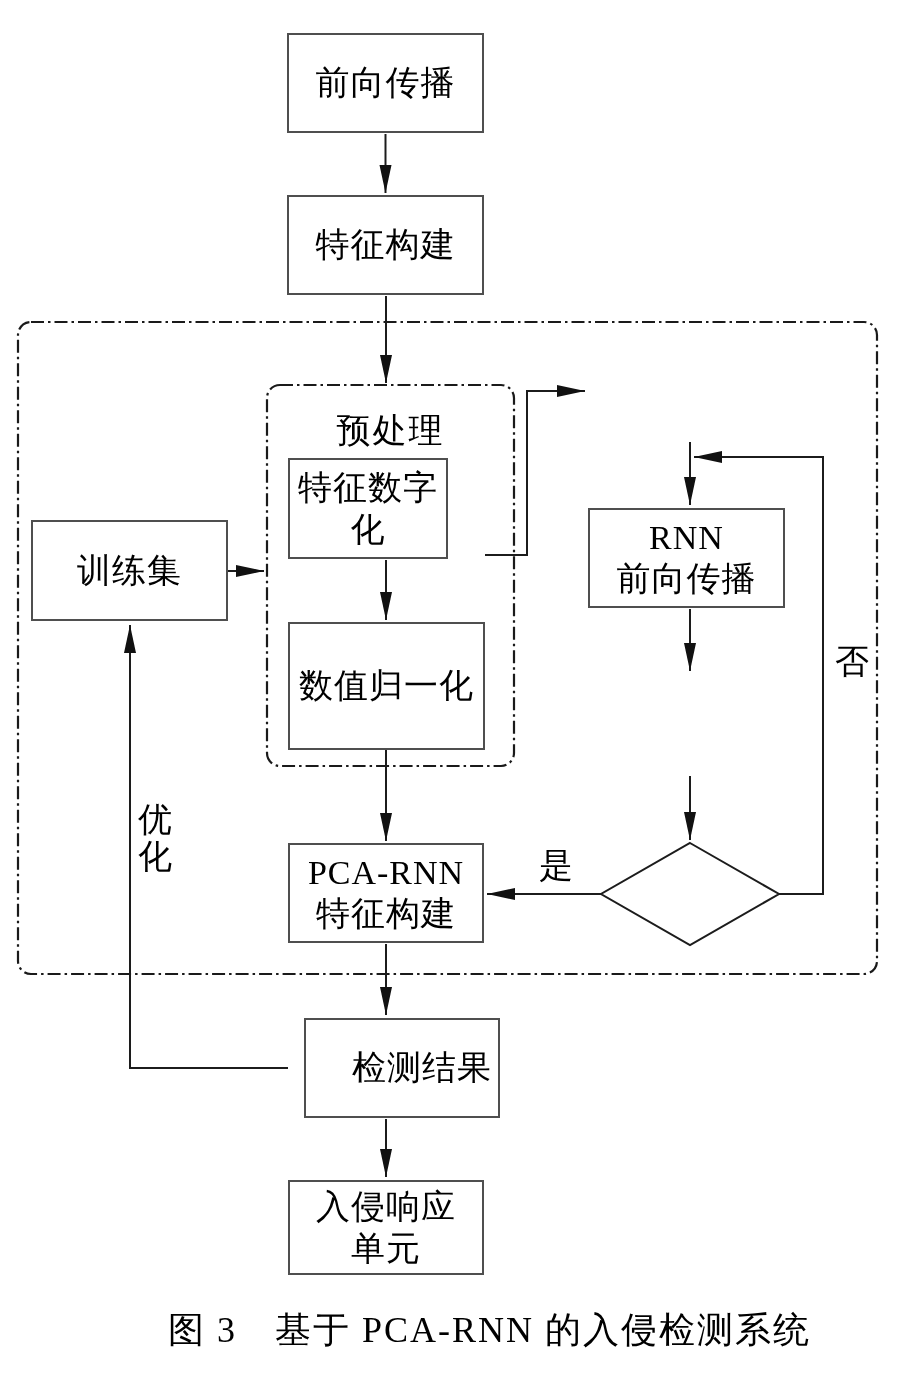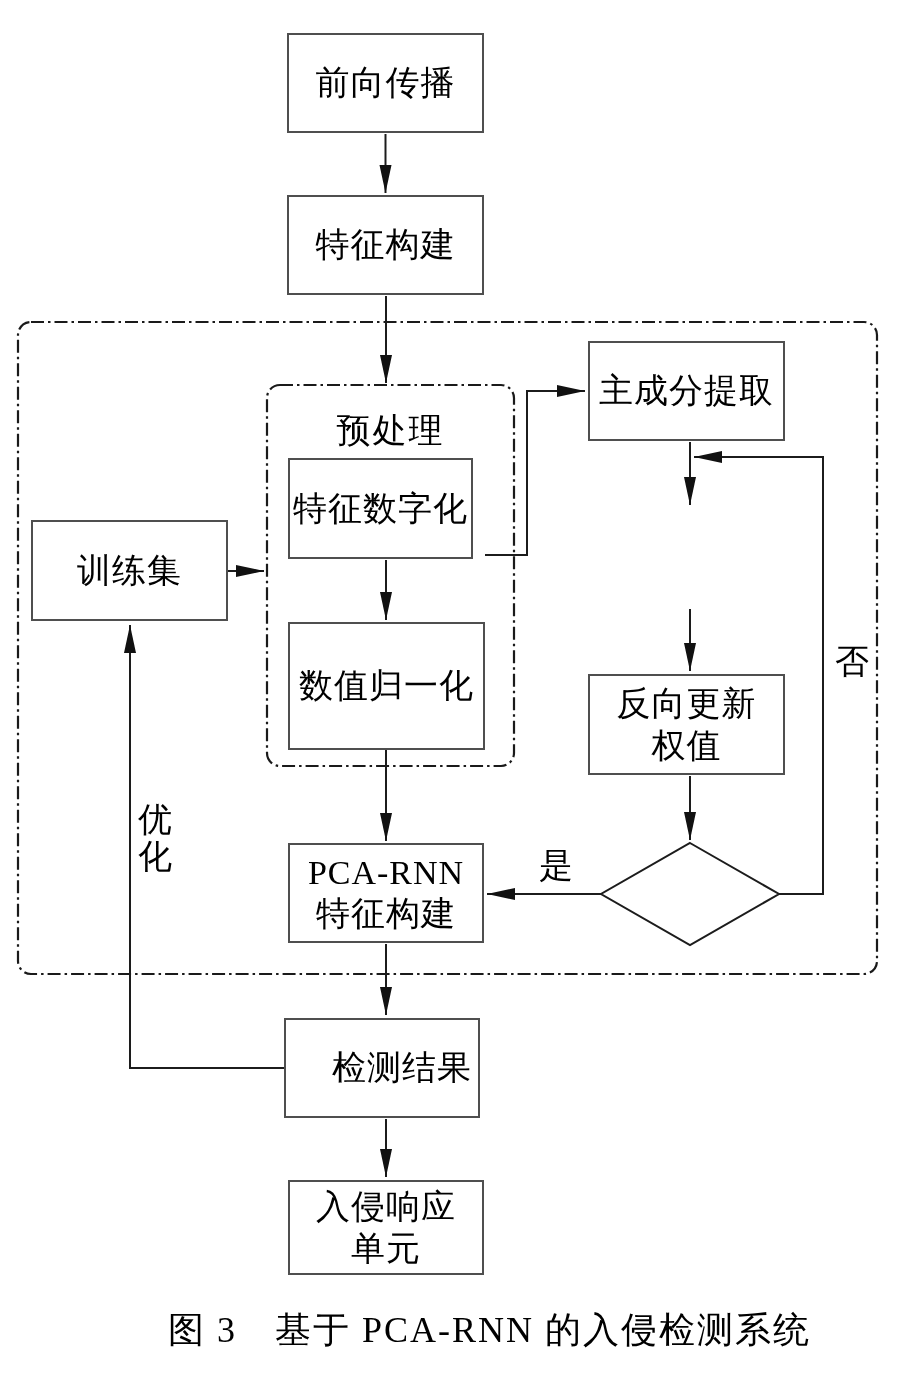--- a/index.html
+++ b/index.html
@@ -110,49 +110,46 @@
   </div>
 
   <div class="node" style="left:287px; top:195px; width:197px; height:100px;">
     <span>特征构建</span>
   </div>
 
   <div class="container-title" style="left:267px; top:408px; width:247px;">
     <span>预处理</span>
   </div>
 
-  <div class="node" style="left:288px; top:458px; width:185px; height:101px;">
+  <div class="node" style="left:288px; top:458px; width:160px; height:101px;">
     <span>特征数字化</span>
   </div>
 
   <div class="node" style="left:288px; top:622px; width:197px; height:128px;">
     <span>数值归一化</span>
   </div>
 
   <div class="node" style="left:31px; top:520px; width:197px; height:101px;">
     <span>训练集</span>
   </div>
 
-  <div class="node" style="left:588px; top:341px; width:197px; height:100px;">
-    <span>主成分提取</span>
+
+  <div class="node" style="left:588px; top:508px; width:197px; height:100px;">
+    <span>RNN
+前向传播</span>
   </div>
 
-
-  <div class="node" style="left:588px; top:674px; width:197px; height:101px;">
-    <span>反向更新
-权值</span>
-  </div>
 
 
   <div class="node" style="left:288px; top:843px; width:196px; height:100px;">
     <span>PCA-RNN
 特征构建</span>
   </div>
 
-  <div class="node" style="left:284px; top:1018px; width:196px; height:100px;padding-left:40px;">
+  <div class="node" style="left:304px; top:1018px; width:196px; height:100px;padding-left:40px;">
     <span>检测结果</span>
   </div>
 
   <div class="node" style="left:288px; top:1180px; width:196px; height:95px;">
     <span>入侵响应
 单元</span>
   </div>
 
   <div class="floating-label" style="left:532px; top:845px; width:48px; height:42px;">是</div>
 

